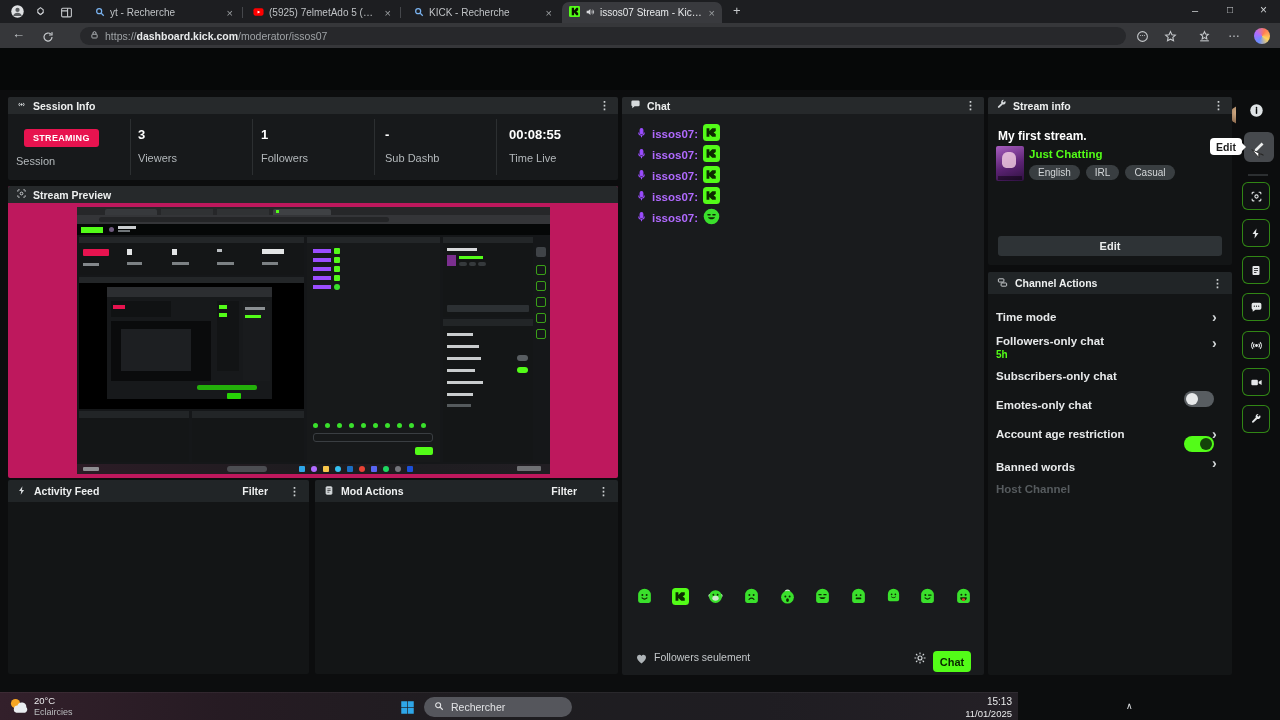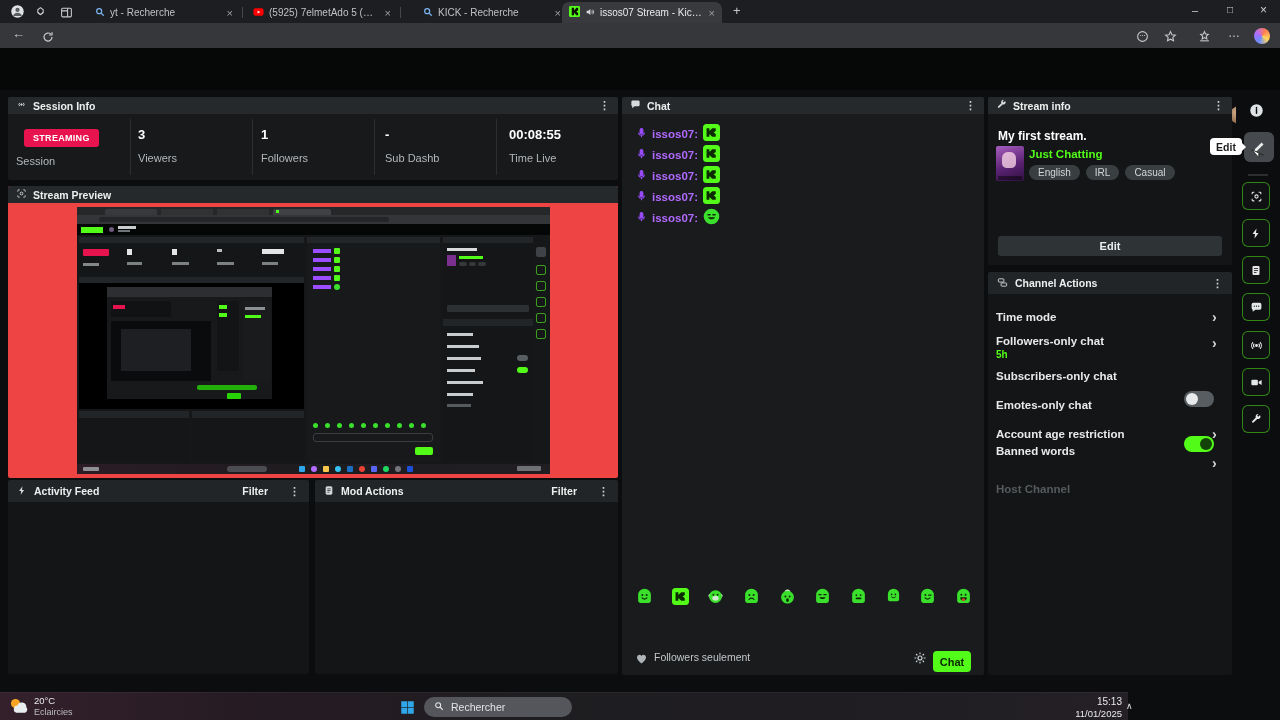--- a/index.html
+++ b/index.html
@@ -42,21 +42,21 @@
   .toggle.on{background:#53fc18}.toggle.on .knob{right:2px;background:#14430a}
   .railbtn{width:28px;height:28px;border-radius:6px;border:1px solid rgba(83,252,24,.5);background:#0f1112;display:flex;align-items:center;justify-content:center;color:#e4e7e8}
   .tooltip{background:#fff;color:#1c1c1c;font-size:10.5px;font-weight:bold;border-radius:4px;display:flex;align-items:center;justify-content:center}
   .tooltip:after{content:"";position:absolute;right:-4px;top:5px;border:4px solid transparent;border-left-color:#fff;border-right:0}
   
   .chatinput{border:1px solid #42474b;border-radius:7px;background:#101213;display:flex;align-items:center;gap:7px;padding:0 9px}
   .chatinput input{flex:1;background:transparent;border:0;outline:none;color:#c7cbce;font-size:12px;font-family:"Liberation Sans",sans-serif}
   .chatinput input::placeholder{color:#878d91}
   .sendbtn{background:#53fc18;color:#082300;font-weight:bold;font-size:11px;border-radius:4px;display:flex;align-items:center;justify-content:center}
   
-  .taskbar{left:0;top:692px;width:1128px;height:28px;background:linear-gradient(90deg,#33202b 0%,#261b23 22%,#1e1d20 48%,#1f1d22 75%,#242026 100%);border-top:1px solid rgba(255,255,255,.05)}
+  .taskbar{left:0;top:692px;width:1018px;height:28px;background:linear-gradient(90deg,#33202b 0%,#261b23 22%,#1e1d20 48%,#1f1d22 75%,#242026 100%);border-top:1px solid rgba(255,255,255,.05)}
   .tbicon{width:22px;height:22px;display:flex;align-items:center;justify-content:center;position:relative}
   .tbtime{font-size:10px;color:#e9eaeb;text-align:right;line-height:1.2}
   .searchpill{background:#55565c;border-radius:10px;display:flex;align-items:center;gap:7px;padding:0 10px;color:#e3e4e6;font-size:10.5px}
   
   .mp{position:absolute}
 </style>
 </head>
 <body>
 
 <div class="screen">
@@ -93,21 +93,21 @@
     <div class="a tabsep" style="left:242px"></div>
     <div class="a tab" style="left:246px">
       <span><svg width="11" height="10" viewBox="0 0 24 20">
             <rect x="1" y="2" width="22" height="16" rx="4" fill="#f00"></rect>
             <path d="M10 7l6 3-6 3z" fill="#fff"></path>
           </svg></span>
       <span class="t">(5925) 7elmetAdo 5 (Official Lyric</span>
       <span class="x">×</span>
     </div>
     <div class="a tabsep" style="left:400px"></div>
-    <div class="a tab" style="left:416px">
+    <div class="a tab" style="left:407px">
       <span><svg width="10" height="10" viewBox="0 0 24 24" fill="none" stroke="#7ab3f0" stroke-width="3">
             <circle cx="10" cy="10" r="6"></circle>
             <path d="M15 15l6 6"></path>
           </svg></span>
       <span class="t">KICK - Recherche</span>
       <span class="x">×</span>
     </div>
     <div class="a tab active" style="left:562px;width:160px">
       <span><svg width="11" height="11" viewBox="0 0 24 24">
             <rect width="24" height="24" rx="3" fill="#53fc18"></rect>
@@ -128,20 +128,27 @@
   </div>
 
   <div class="a toolbar">
     <div class="a navic" style="left:12px;top:3px">←</div>
     <div class="a" style="left:42px;top:6px">
       <svg width="12" height="12" viewBox="0 0 24 24" fill="none" stroke="#c6c9cc" stroke-width="2.4">
           <path d="M20 12a8 8 0 11-2.3-5.6"></path>
           <path d="M20 3v5h-5" stroke-linecap="round"></path>
         </svg>
     </div>
+  </div>
+  <div class="a urlpill">
+    <span><svg width="9" height="10" viewBox="0 0 24 24" fill="none" stroke="#b6babd" stroke-width="2.4">
+          <rect x="5" y="10" width="14" height="10" rx="2"></rect>
+          <path d="M8 10V7a4 4 0 018 0v3"></path>
+        </svg></span>
+    <span><span>https://</span><b>dashboard.kick.com</b><span>/moderator/issos07</span></span>
   </div>
   <div class="a" style="left:1136px;top:29px">
     <svg width="13" height="13" viewBox="0 0 24 24" fill="none" stroke="#c6c9cc" stroke-width="2">
         <circle cx="12" cy="12" r="9"></circle>
         <path d="M8.5 10h.01M12 10h.01M15.5 10h.01" stroke-linecap="round"></path>
       </svg>
   </div>
   <div class="a" style="left:1164px;top:29px">
     <svg width="13" height="13" viewBox="0 0 24 24" fill="none" stroke="#c6c9cc" stroke-width="2">
         <path d="M12 3l2.7 5.7 6.3.8-4.7 4.2 1.3 6.3L12 17l-5.6 3 1.3-6.3L3 9.5l6.3-.8z"></path>
@@ -185,21 +192,21 @@
     <div class="a statv" style="left:253px;top:30px">1</div>
     <div class="a statl" style="left:253px;top:55px">Followers</div>
     <div class="a vline" style="left:366px;top:22px;height:56px"></div>
     <div class="a statv" style="left:377px;top:30px">-</div>
     <div class="a statl" style="left:377px;top:55px">Sub Dashb</div>
     <div class="a vline" style="left:488px;top:22px;height:56px"></div>
     <div class="a statv" style="left:501px;top:30px">00:08:55</div>
     <div class="a statl" style="left:501px;top:55px">Time Live</div>
   </div>
 
-  <div class="a panel" style="left:8px;top:186px;width:610px;height:292px;background:#ef4444">
+  <div class="a panel" style="left:8px;top:186px;width:610px;height:292px;background:#be185d">
     <div class="ph">
       <span><svg width="11" height="11" viewBox="0 0 24 24" fill="none" stroke="#d6dadc" stroke-width="2">
             <path d="M4 8V5.5A1.5 1.5 0 015.5 4H8M16 4h2.5A1.5 1.5 0 0120 5.5V8M20 16v2.5a1.5 1.5 0 01-1.5 1.5H16M8 20H5.5A1.5 1.5 0 014 18.5V16"></path>
             <circle cx="12" cy="12" r="3"></circle>
           </svg></span>
       <span>Stream Preview</span>
     </div>
 
     <div class="a" style="left:69px;top:21px;width:473px;height:267px;background:#151719">
       <div class="mp" style="left:0;top:0;width:473px;height:8px;background:#262729"></div>
@@ -529,21 +536,21 @@
     <div class="a carow-label" style="left:8px;top:98px">Subscribers-only chat</div>
     <div class="a toggle off" style="left:196px;top:97px">
         <span class="knob"></span>
       </div>
     <div class="a carow-label" style="left:8px;top:127px">Emotes-only chat</div>
     <div class="a toggle on" style="left:196px;top:126px">
         <span class="knob"></span>
       </div>
     <div class="a carow-label" style="left:8px;top:156px">Account age restriction</div>
     <div class="a chev" style="left:224px;top:154px">›</div>
-    <div class="a carow-label" style="left:8px;top:173px">Banned words</div>
+    <div class="a carow-label" style="left:8px;top:189px">Banned words</div>
     <div class="a chev" style="left:224px;top:183px">›</div>
     <div class="a" style="left:8px;top:211px;font-size:11.5px;font-weight:bold;color:#565b5e">Host Channel</div>
   </div>
 
   <div class="a" style="left:1236px;top:90px;width:44px;height:602px;background:#0c0d0e">
     <div class="a" style="left:13px;top:13px">
       <svg width="15" height="15" viewBox="0 0 24 24">
           <circle cx="12" cy="12" r="10" fill="#dfe3e5"></circle>
           <path d="M12 10.5v6M12 7v1.5" stroke="#0c0d0e" stroke-width="2.4" stroke-linecap="round"></path>
         </svg>

